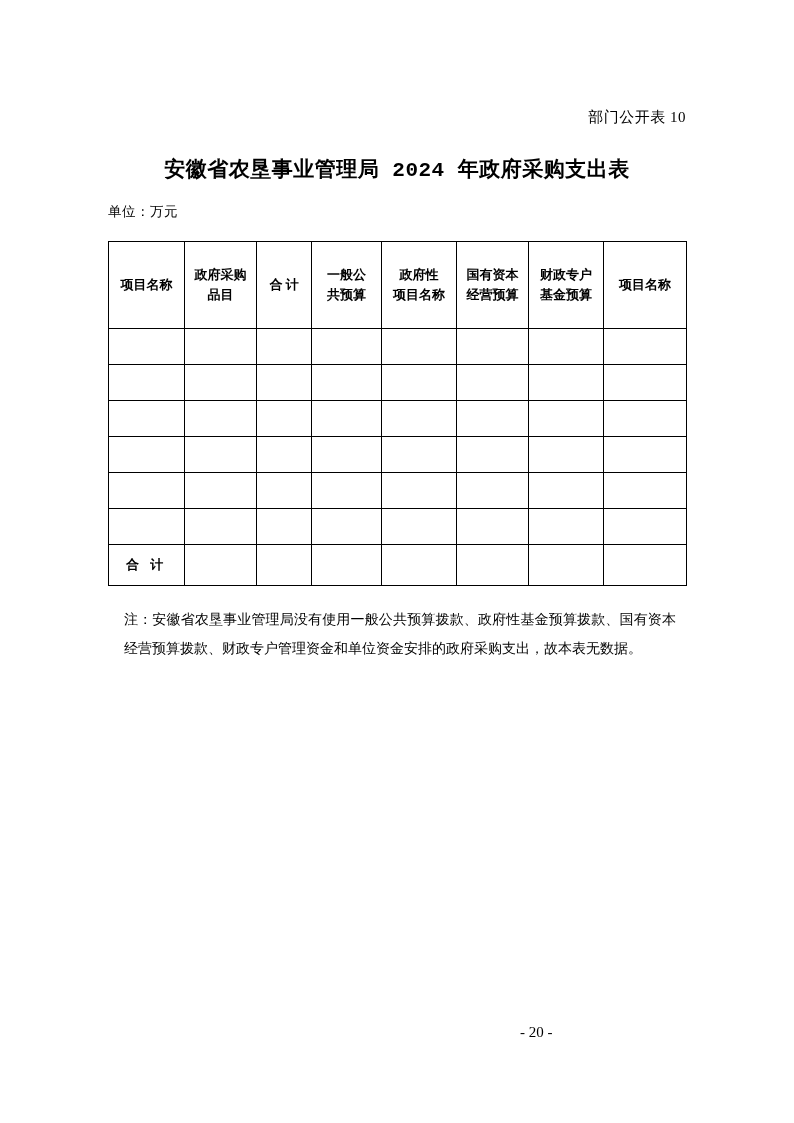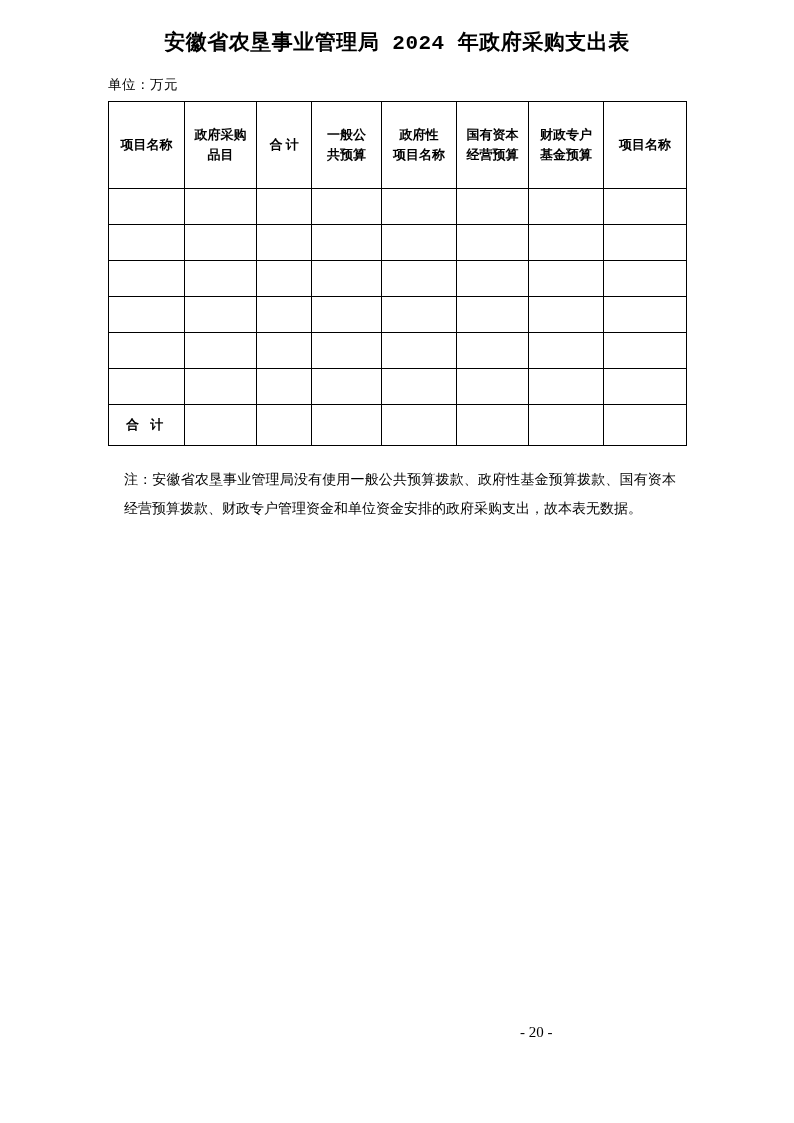--- a/index.html
+++ b/index.html
@@ -39,21 +39,21 @@
     letter-spacing: 0.5px;
   }
   .unit-line {
     margin-top: 20px;
     text-align: left;
     font-size: 13.5px;
     padding-right: 8px;
     letter-spacing: 0.5px;
   }
   table.budget {
-    margin-top: 7px;
+    margin-top: 20px;
     border-collapse: collapse;
     width: 578px;
     table-layout: fixed;
   }
   table.budget td, table.budget th {
     border: 1px solid #000000;
     padding: 0;
     text-align: center;
     vertical-align: middle;
     font-size: 13px;
@@ -95,20 +95,21 @@
     font-size: 15px;
     padding-left: 520px;
     font-family: "Liberation Serif", "DejaVu Serif", serif;
   }
 </style>
 </head>
 <body>
 
 <div class="page">
 
+  <div class="form-code">部门公开表 10</div>
 
   <div class="doc-title">安徽省农垦事业管理局 2024 年政府采购支出表</div>
 
   <div class="unit-line">单位：万元</div>
 
   <table class="budget">
     <colgroup>
       <col style="width:76px">
       <col style="width:72px">
       <col style="width:55px">

